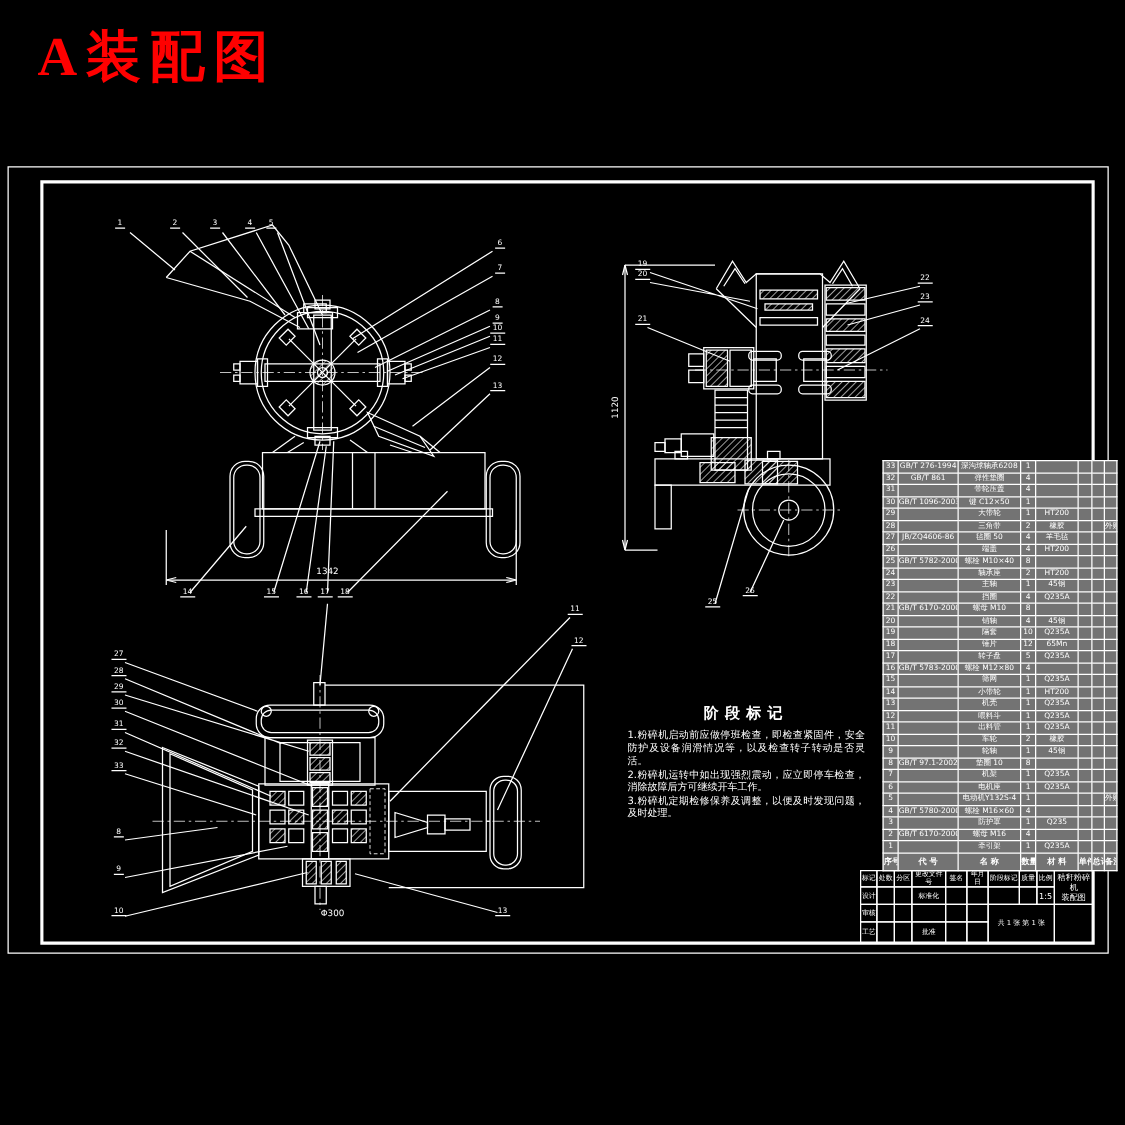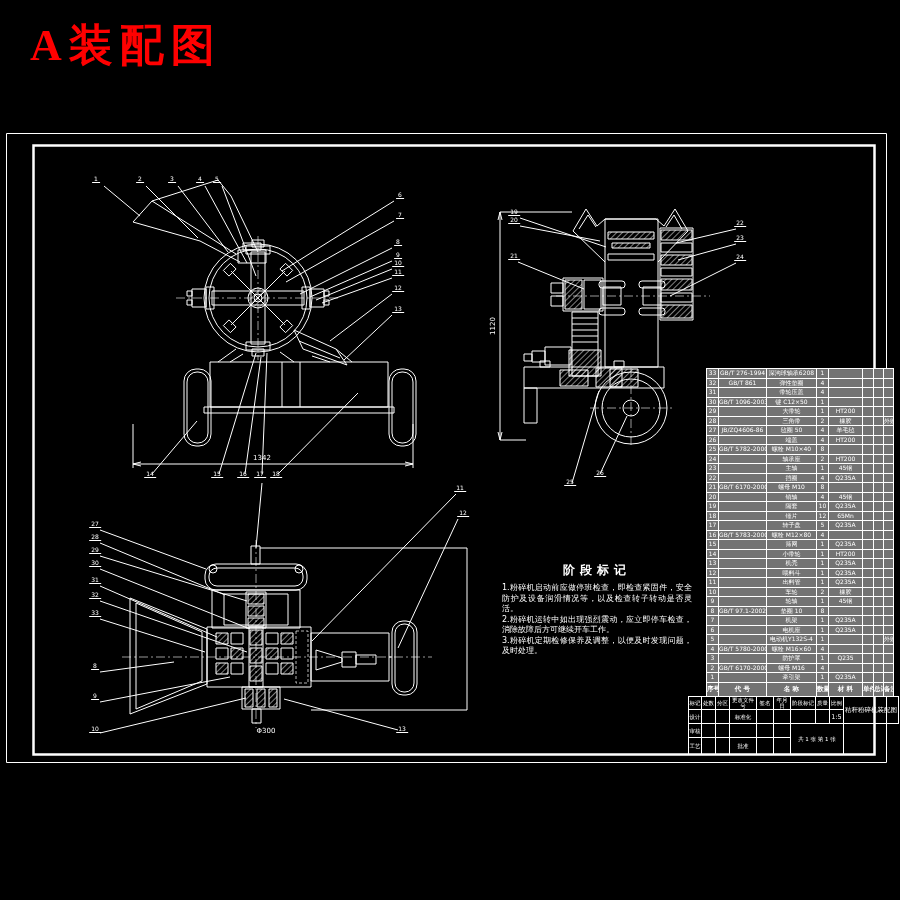--- a/index.html
+++ b/index.html
@@ -644,21 +644,21 @@
   <div class="tb" style="left:85px;top:41px;width:18px;height:18px"></div>
 
   <div class="tb" style="left:102px;top:0;width:26px;height:14px">阶段标记</div>
   <div class="tb" style="left:127px;top:0;width:15px;height:14px">质量</div>
   <div class="tb" style="left:141px;top:0;width:15px;height:14px">比例</div>
   <div class="tb" style="left:102px;top:13px;width:26px;height:15px"></div>
   <div class="tb" style="left:127px;top:13px;width:15px;height:15px"></div>
   <div class="tb big" style="left:141px;top:13px;width:15px;height:15px">1:5</div>
   <div class="tb" style="left:102px;top:27px;width:54px;height:32px">共 1 张  第 1 张</div>
 
-  <div class="tb big" style="left:155px;top:0;width:56px;height:28px;">
+  <div class="tb big" style="left:155px;top:0;width:32px;height:28px;flex-direction:column">
     <span>秸秆粉碎机</span>
     <span>装配图</span>
   </div>
   <div class="tb" style="left:155px;top:27px;width:32px;height:32px"></div>
 </div>
 
 <div id="overlay">
     <span class="callout" style="left: 96px; top: 183px;">1</span>
     <span class="callout" style="left: 140px; top: 183px;">2</span>
     <span class="callout" style="left: 172px; top: 183px;">3</span>

